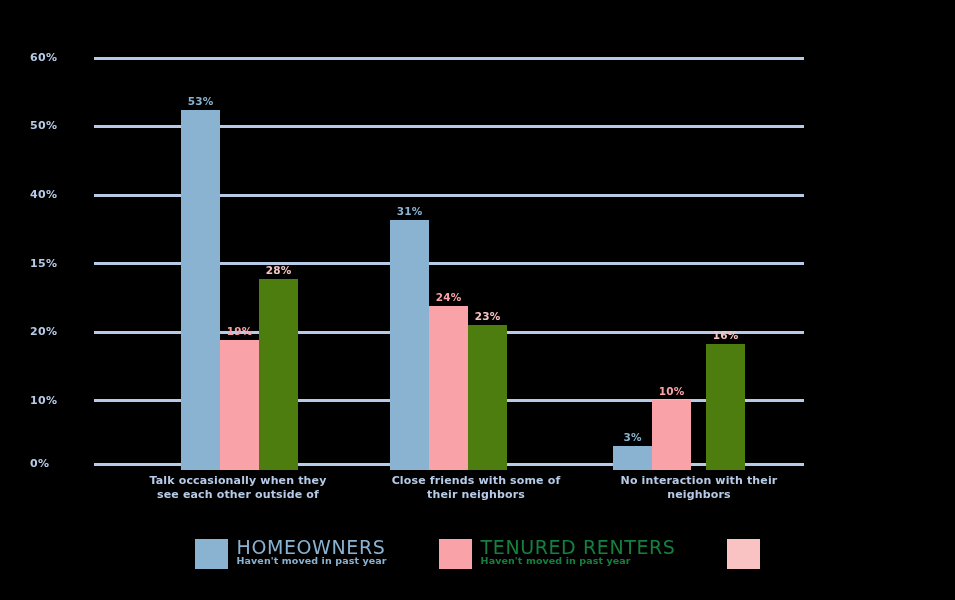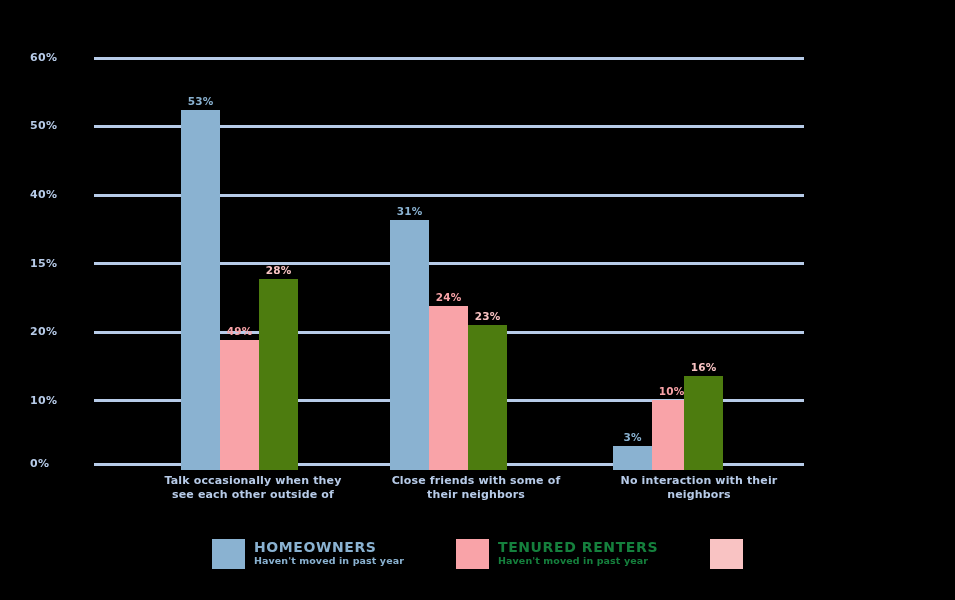--- a/index.html
+++ b/index.html
@@ -113,22 +113,22 @@
     align-items: flex-start;
     gap: 9px;
   }
   .legend-swatch {
     width: 33px;
     height: 30px;
     flex: 0 0 auto;
   }
   .legend-text { padding-top: 1px; }
   .legend-title {
-    font-size: 14px;
-    font-weight: bold;
+    font-size: 19px;
+    font-weight: normal;
     letter-spacing: 0.6px;
     line-height: 15px;
   }
   .legend-sub {
     font-size: 9.5px;
     font-weight: bold;
     letter-spacing: 0.1px;
     line-height: 12px;
   }
   .lg0 .legend-swatch { background: #8ab2d1; }
@@ -174,21 +174,21 @@
     <div class="gridline" style="top:210px;"></div>
     <div class="gridline" style="top:279px;"></div>
     <div class="gridline" style="top:347px;"></div>
     <div class="gridline" style="top:411px;"></div>
 
     <div class="group" style="left:72px; width:190px;">
       <div class="bar s0" style="left:15px; height:360px;">
         <span class="bar-value">53%</span>
       </div>
       <div class="bar s1" style="left:54px; height:130px;">
-        <span class="bar-value">49%</span>
+        <span class="bar-value">19%</span>
       </div>
       <div class="bar s2" style="left:93px; height:191px;">
         <span class="bar-value">28%</span>
       </div>
     </div>
 
     <div class="group" style="left:281px; width:190px;">
       <div class="bar s0" style="left:15px; height:250px;">
         <span class="bar-value">31%</span>
       </div>
@@ -200,27 +200,27 @@
       </div>
     </div>
 
     <div class="group" style="left:504px; width:190px;">
       <div class="bar s0" style="left:15px; height:24px;">
         <span class="bar-value">3%</span>
       </div>
       <div class="bar s1" style="left:54px; height:70px;">
         <span class="bar-value">10%</span>
       </div>
-      <div class="bar s2" style="left:86px; height:94px;">
+      <div class="bar s2" style="left:108px; height:126px;">
         <span class="bar-value">16%</span>
       </div>
     </div>
   </div>
 
-  <div class="cat-label" style="left:122px; width:262px;">
+  <div class="cat-label" style="left:107px; width:262px;">
     <div>Talk occasionally when they</div>
     <div>see each other outside of</div>
   </div>
   <div class="cat-label" style="left:345px; width:262px;">
     <div>Close friends with some of</div>
     <div>their neighbors</div>
   </div>
   <div class="cat-label" style="left:568px; width:262px;">
     <div>No interaction with their</div>
     <div>neighbors</div>

